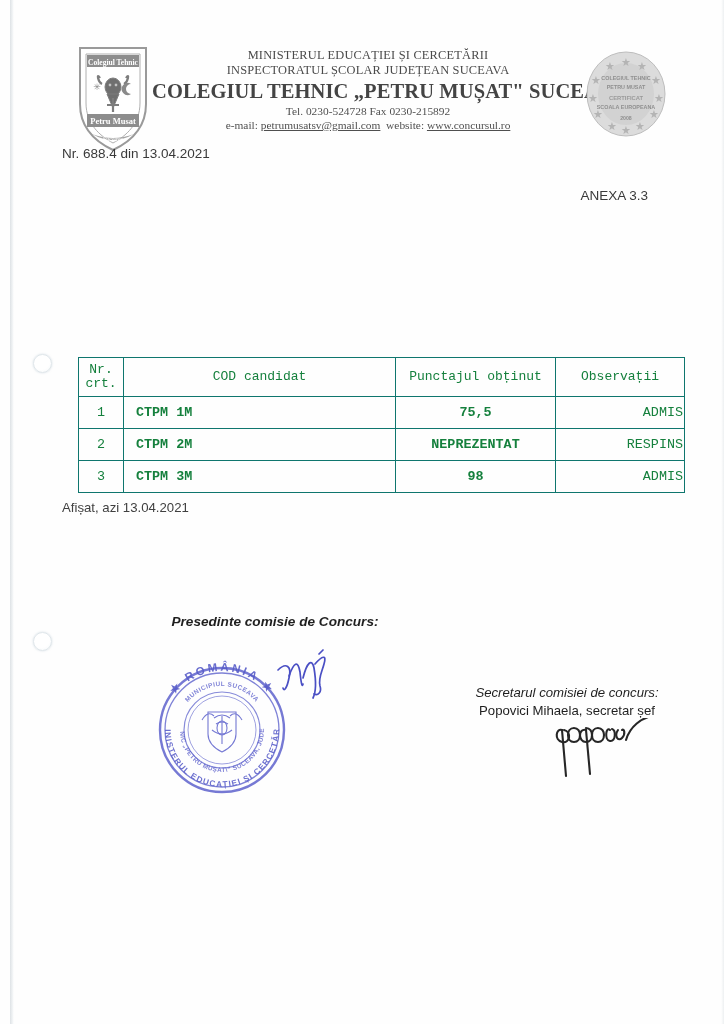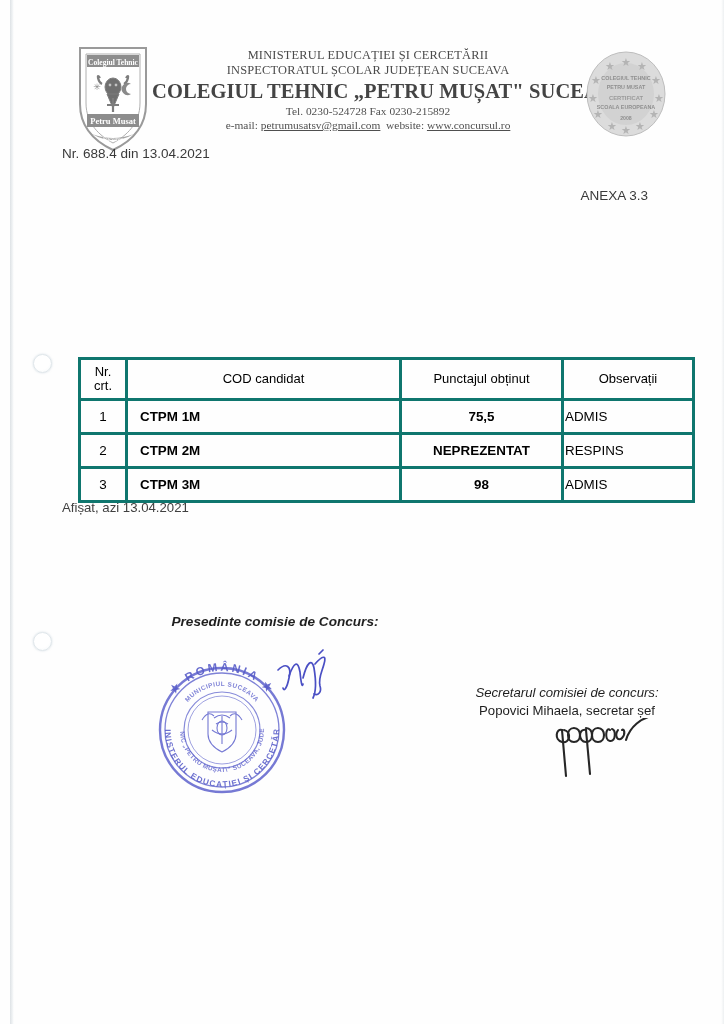--- a/index.html
+++ b/index.html
@@ -148,23 +148,23 @@
   .tbl-wrap {
     position: absolute;
     left: 78px; top: 357px; width: 586px;
   }
   table.results {
     border-collapse: collapse;
     width: 586px;
     table-layout: fixed;
   }
   table.results th, table.results td {
-    border: 3px solid #0f766e;
-    color: #000000;
-    font-family: Liberation Sans, sans-serif;
+    border: 1px solid #0f766e;
+    color: #15803d;
+    font-family: Liberation Mono, monospace;
   }
   table.results th {
     font-weight: 400;
     font-size: 13px;
     text-align: center;
     padding: 3px 2px;
     line-height: 14.5px;
     height: 32px;
     vertical-align: middle;
   }
@@ -174,21 +174,21 @@
     vertical-align: middle;
   }
   .col-nr   { width: 40px;  text-align: center; }
   .col-cod  { width: 267px; }
   .col-pct  { width: 155px; text-align: center; }
   .col-obs  { width: 124px; text-align: center; }
 
   td.c-nr  { text-align: center; font-size: 13px; }
   td.c-cod { text-align: left; padding-left: 12px; font-weight: 700; font-size: 13.6px; }
   td.c-pct { text-align: center; font-weight: 700; font-size: 13.6px; }
-  td.c-obs { text-align: left; font-weight: 400; font-size: 13.2px; }
+  td.c-obs { text-align: right; font-weight: 400; font-size: 13.2px; }
 
   
   .afisat {
     position: absolute;
     left: 62px; top: 500px;
     font-family: "Liberation Sans", sans-serif;
     font-size: 13.2px;
     color: #404040;
   }
 

